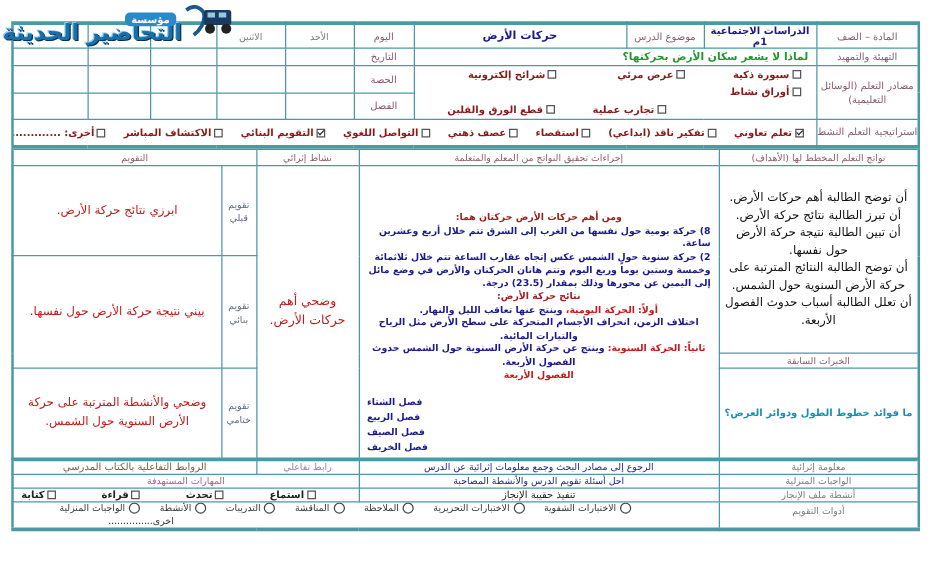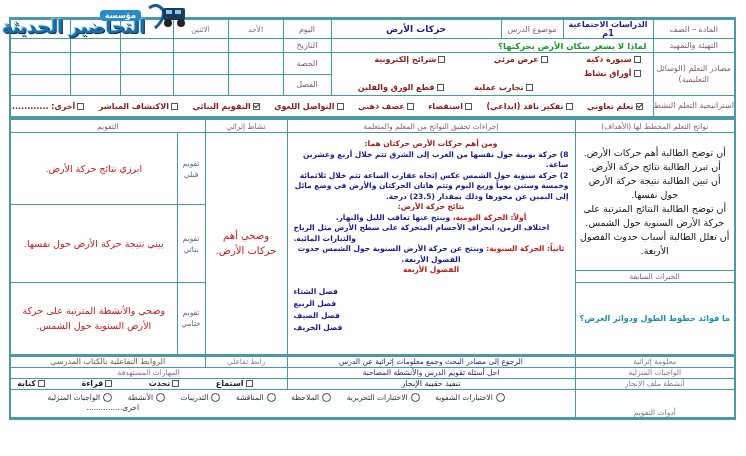--- a/index.html
+++ b/index.html
@@ -156,27 +156,27 @@
       <td colspan="2" class="lbl" style="font-size:7.5px">التقويم</td>
     </tr>
     <tr style="height:72px">
       <td rowspan="2" class="outcomes">
         <div>أن توضح الطالبة أهم حركات الأرض.</div>
         <div>أن تبرز الطالبة نتائج حركة الأرض.</div>
         <div>أن تبين الطالبة نتيجة حركة الأرض حول نفسها.</div>
         <div>أن توضح الطالبة النتائج المترتبة على حركة الأرض السنوية حول الشمس.</div>
         <div>أن تعلل الطالبة أسباب حدوث الفصول الأربعة.</div>
       </td>
-      <td rowspan="4" class="proc" style="vertical-align:top;padding-top:6px">
+      <td rowspan="4" class="proc" style="vertical-align:top;padding-top:36px">
         <div class="maroon">ومن أهم حركات الأرض حركتان هما:</div>
         <div class="navy" style="text-align:right">8) حركة يومية حول نفسها من الغرب إلى الشرق تتم خلال أربع وعشرين ساعة.</div>
         <div class="navy" style="text-align:right">2) حركة سنوية حول الشمس عكس إتجاه عقارب الساعة تتم خلال ثلاثمائة وخمسة وستين يوماً وربع اليوم وتتم هاتان الحركتان والأرض في وضع مائل إلى اليمين عن محورها وذلك بمقدار (23.5) درجة.</div>
         <div class="maroon">نتائج حركة الأرض:</div>
         <div><span class="maroon" style="color:#c41a1a">أولاً: الحركة اليومية،</span><span class="navy"> وينتج عنها تعاقب الليل والنهار.</span></div>
-        <div class="navy" style="text-align:left">اختلاف الزمن، انحراف الأجسام المتحركة على سطح الأرض مثل الرياح والتيارات المائية.</div>
+        <div class="navy" style="text-align:center">اختلاف الزمن، انحراف الأجسام المتحركة على سطح الأرض مثل الرياح والتيارات المائية.</div>
         <div><span class="maroon" style="color:#c41a1a">ثانياً: الحركة السنوية:</span><span class="navy"> وينتج عن حركة الأرض السنوية حول الشمس حدوث الفصول الأربعة.</span></div>
         <div class="maroon" style="color:#c41a1a">الفصول الأربعة</div>
         <div style="text-align:left;margin-top:10px;line-height:12px">
           <div class="navy">فصل الشتاء</div>
           <div class="navy">فصل الربيع</div>
           <div class="navy">فصل الصيف</div>
           <div class="navy">فصل الخريف</div>
         </div>
       </td>
       <td rowspan="4" class="red" style="font-size:10px;line-height:15px;padding:0 6px">وضحي أهم حركات الأرض.</td>
@@ -222,21 +222,21 @@
       <td class="dark" style="font-size:8px">تنفيذ حقيبة الإنجاز</td>
       <td colspan="2" style="text-align:right;padding-right:28px;white-space:nowrap">
         <span class="opt opt-dark" style="margin-left:28px"><span class="chk"></span><span>استماع</span></span>
         <span class="opt opt-dark" style="margin-left:28px"><span class="chk"></span><span>تحدث</span></span>
         <span class="opt opt-dark" style="margin-left:28px"><span class="chk"></span><span>قراءة</span></span>
         <span class="opt opt-dark" style="margin-left:20px"><span class="chk"></span><span>كتابة</span></span>
         
       </td>
     </tr>
     <tr style="height:22px">
-      <td class="lbl-gray" style="vertical-align:top;padding-top:18px">أدوات التقويم</td>
+      <td class="lbl-gray" style="vertical-align:top;padding-top:2px">أدوات التقويم</td>
       <td colspan="3" style="text-align:center;padding-right:30px;line-height:10px">
         <div style="white-space:nowrap">
           <span class="ropt"><span class="radio"></span><span>الاختبارات الشفوية</span></span>
           <span class="ropt"><span class="radio"></span><span>الاختبارات التحريرية</span></span>
           <span class="ropt"><span class="radio"></span><span>الملاحظة</span></span>
           <span class="ropt"><span class="radio"></span><span>المناقشة</span></span>
           <span class="ropt"><span class="radio"></span><span>التدريبات</span></span>
           <span class="ropt"><span class="radio"></span><span>الأنشطة</span></span>
           <span class="ropt"><span class="radio"></span><span>الواجبات المنزلية</span></span>
         </div>

